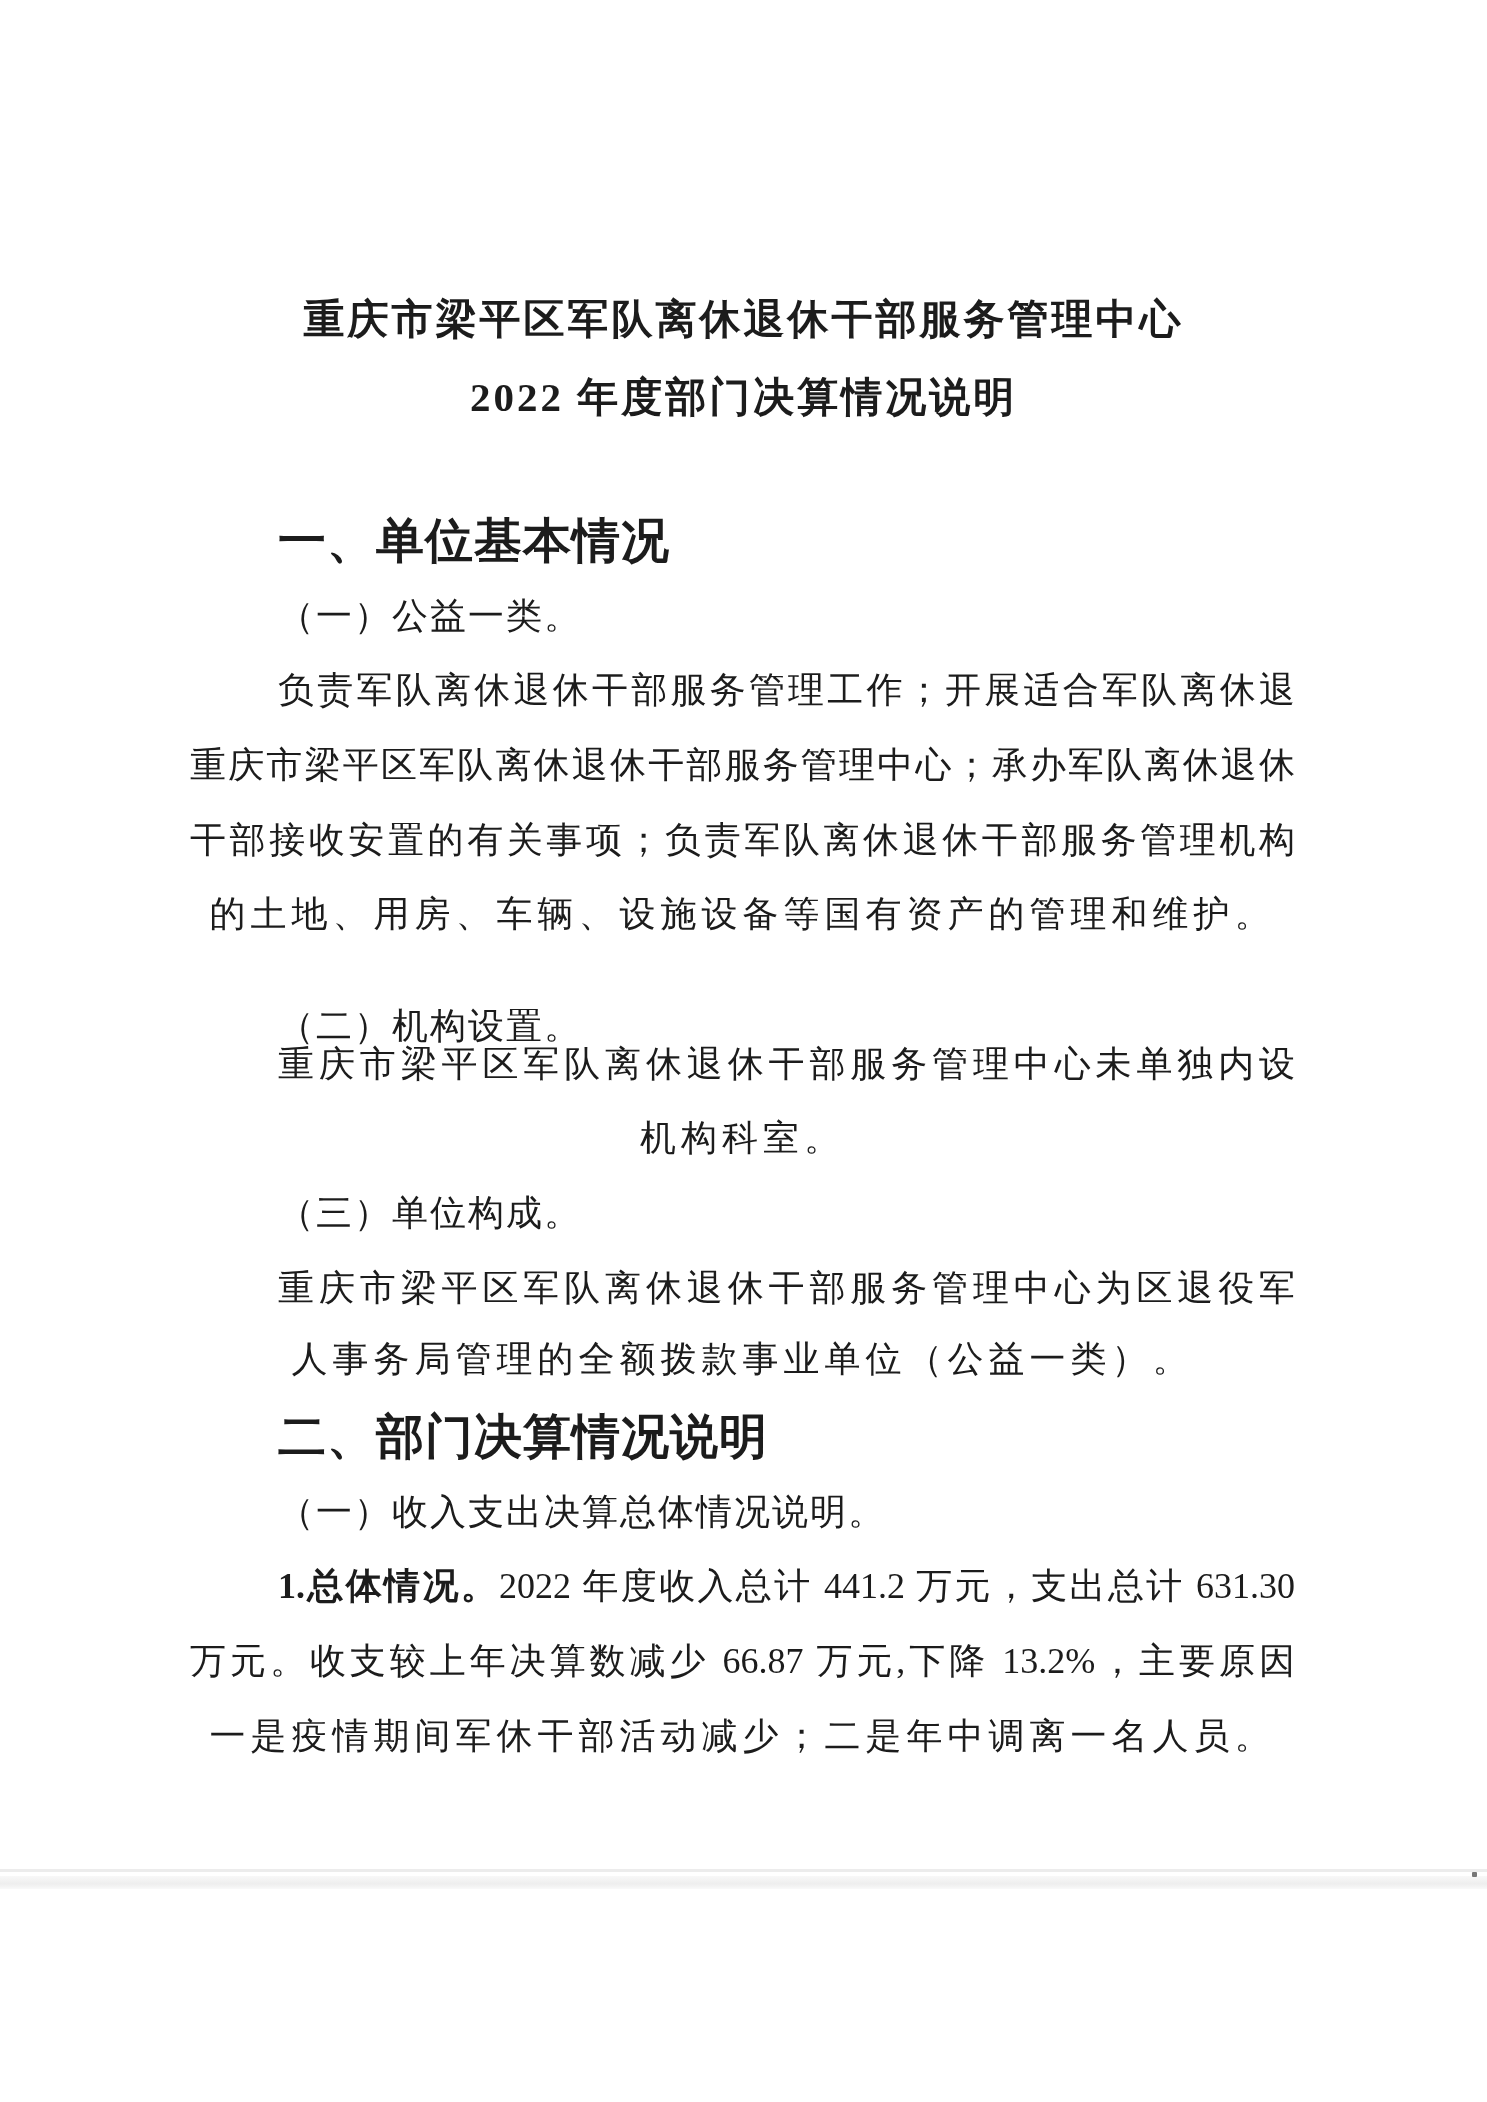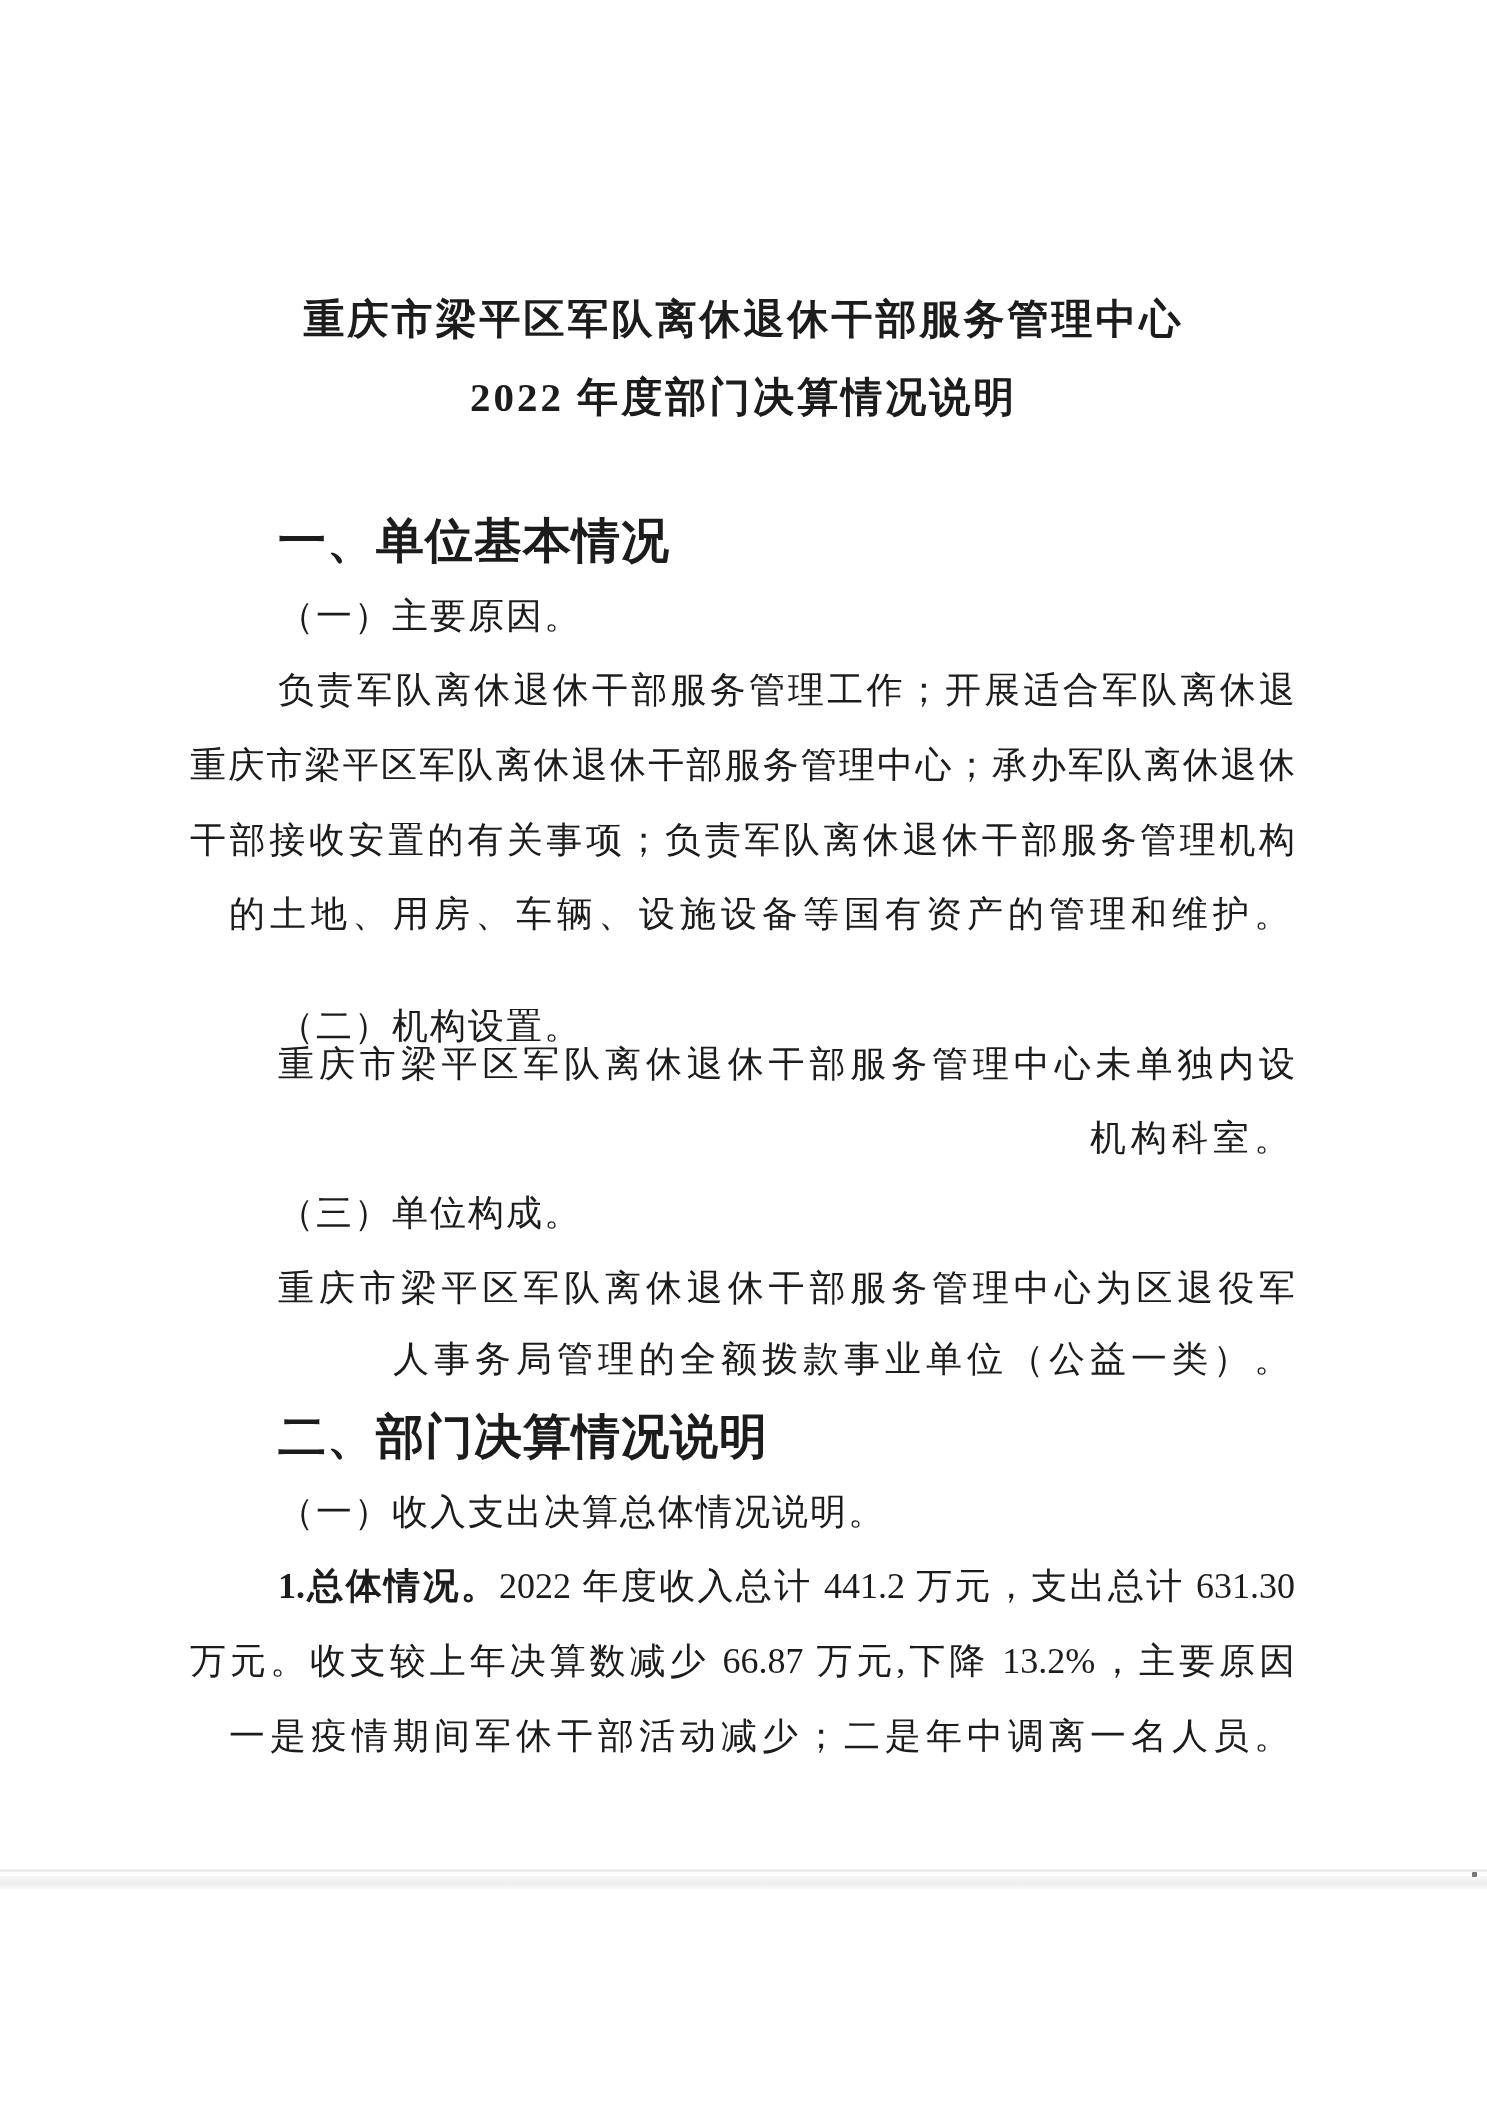--- a/index.html
+++ b/index.html
@@ -44,21 +44,21 @@
     text-indent: 88px;
   }
   .just {
     text-align: justify;
     text-align-last: justify;
     text-justify: inter-character;
     letter-spacing: 0;
   }
   .indent { text-indent: 88px; }
   .end {
-    text-align: right;
+    text-align: center;
     letter-spacing: 5px;
   }
   .bold { font-weight: bold; }
   
   .streak-a {
     position: absolute;
     top: 1869px; left: 0;
     width: 100%; height: 3px;
     background: #ececec;
   }
@@ -78,21 +78,21 @@
 </style>
 </head>
 <body>
 
 <div class="page">
 
   <div class="t" style="top:283px">重庆市梁平区军队离休退休干部服务管理中心</div>
   <div class="t" style="top:361px">2022 年度部门决算情况说明</div>
 
   <div class="line h" style="top:511px">一、单位基本情况</div>
-  <div class="line sub" style="top:586px">（一）主要原因。</div>
+  <div class="line sub" style="top:586px">（一）公益一类。</div>
   <div class="line just indent" style="top:660px">负责军队离休退休干部服务管理工作；开展适合军队离休退</div>
   <div class="line just" style="top:735px">重庆市梁平区军队离休退休干部服务管理中心；承办军队离休退休</div>
   <div class="line just" style="top:810px">干部接收安置的有关事项；负责军队离休退休干部服务管理机构</div>
   <div class="line end" style="top:884px">的土地、用房、车辆、设施设备等国有资产的管理和维护。</div>
   <div class="line sub" style="top:996px">（二）机构设置。</div>
   <div class="line just indent" style="top:1034px">重庆市梁平区军队离休退休干部服务管理中心未单独内设</div>
   <div class="line end" style="top:1108px">机构科室。</div>
   <div class="line sub" style="top:1183px">（三）单位构成。</div>
   <div class="line just indent" style="top:1258px">重庆市梁平区军队离休退休干部服务管理中心为区退役军</div>
   <div class="line end" style="top:1329px">人事务局管理的全额拨款事业单位（公益一类）。</div>

